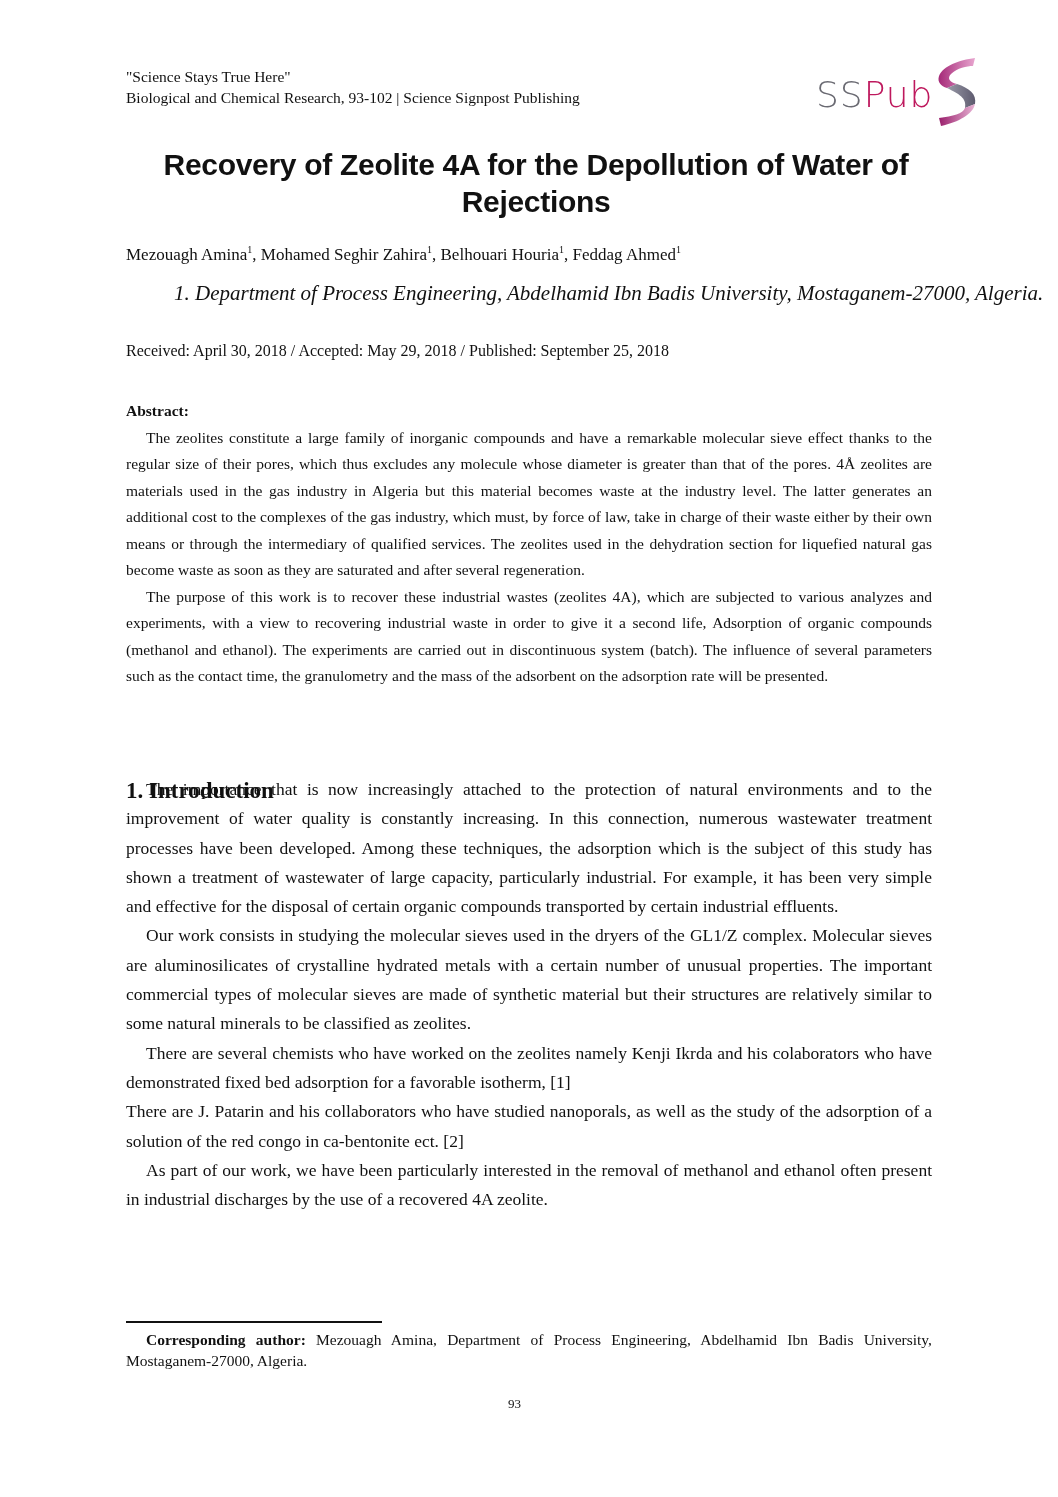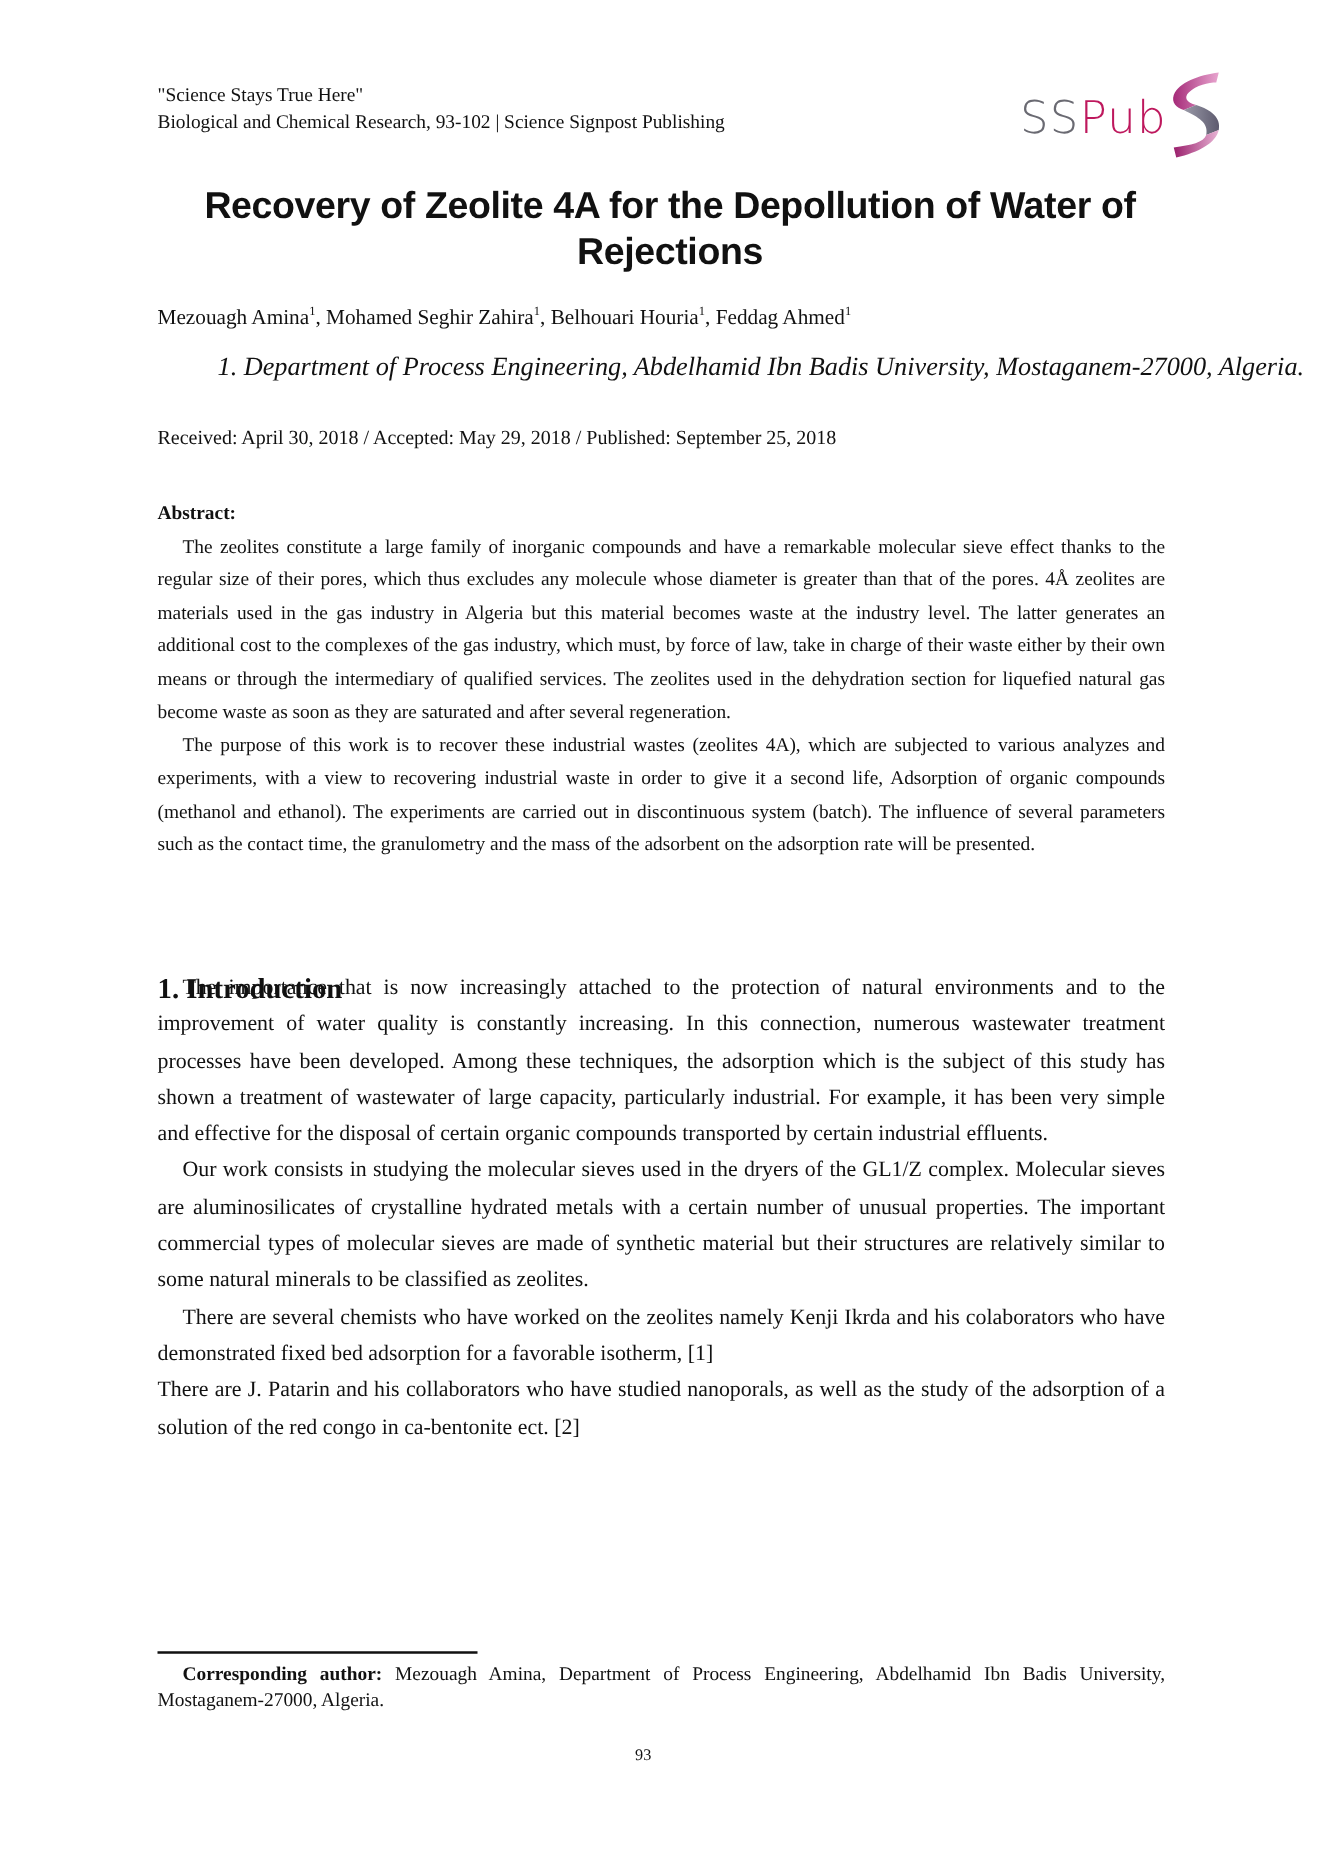--- a/index.html
+++ b/index.html
@@ -81,20 +81,21 @@
   <p>The purpose of this work is to recover these industrial wastes (zeolites 4A), which are subjected to various analyzes and experiments, with a view to recovering industrial waste in order to give it a second life, Adsorption of organic compounds (methanol and ethanol). The experiments are carried out in discontinuous system (batch). The influence of several parameters such as the contact time, the granulometry and the mass of the adsorbent on the adsorption rate will be presented.</p>
 </div>
 
 <h2 class="section" style="margin:0;">1. Introduction</h2>
 
 <div class="intro">
   <p class="ind">The importance that is now increasingly attached to the protection of natural environments and to the improvement of water quality is constantly increasing. In this connection, numerous wastewater treatment processes have been developed. Among these techniques, the adsorption which is the subject of this study has shown a treatment of wastewater of large capacity, particularly industrial. For example, it has been very simple and effective for the disposal of certain organic compounds transported by certain industrial effluents.</p>
   <p class="ind">Our work consists in studying the molecular sieves used in the dryers of the GL1/Z complex. Molecular sieves are aluminosilicates of crystalline hydrated metals with a certain number of unusual properties. The important commercial types of molecular sieves are made of synthetic material but their structures are relatively similar to some natural minerals to be classified as zeolites.</p>
   <p class="ind">There are several chemists who have worked on the zeolites namely Kenji Ikrda and his colaborators who have demonstrated fixed bed adsorption for a favorable isotherm, [1]</p>
   <p>There are J. Patarin and his collaborators who have studied nanoporals, as well as the study of the adsorption of a solution of the red congo in ca-bentonite ect. [2]</p>
+  <p class="ind">As part of our work, we have been particularly interested in the removal of methanol and ethanol often present in industrial discharges by the use of a recovered 4A zeolite.</p>
 </div>
 
 <div class="footnote-rule"></div>
 <div class="footnote">
   <span class="fl">Corresponding author:</span>
   <span>Mezouagh Amina, Department of Process Engineering, Abdelhamid Ibn Badis University, Mostaganem-27000, Algeria.</span>
 </div>
 
 <div class="pagenum">93</div>
 

